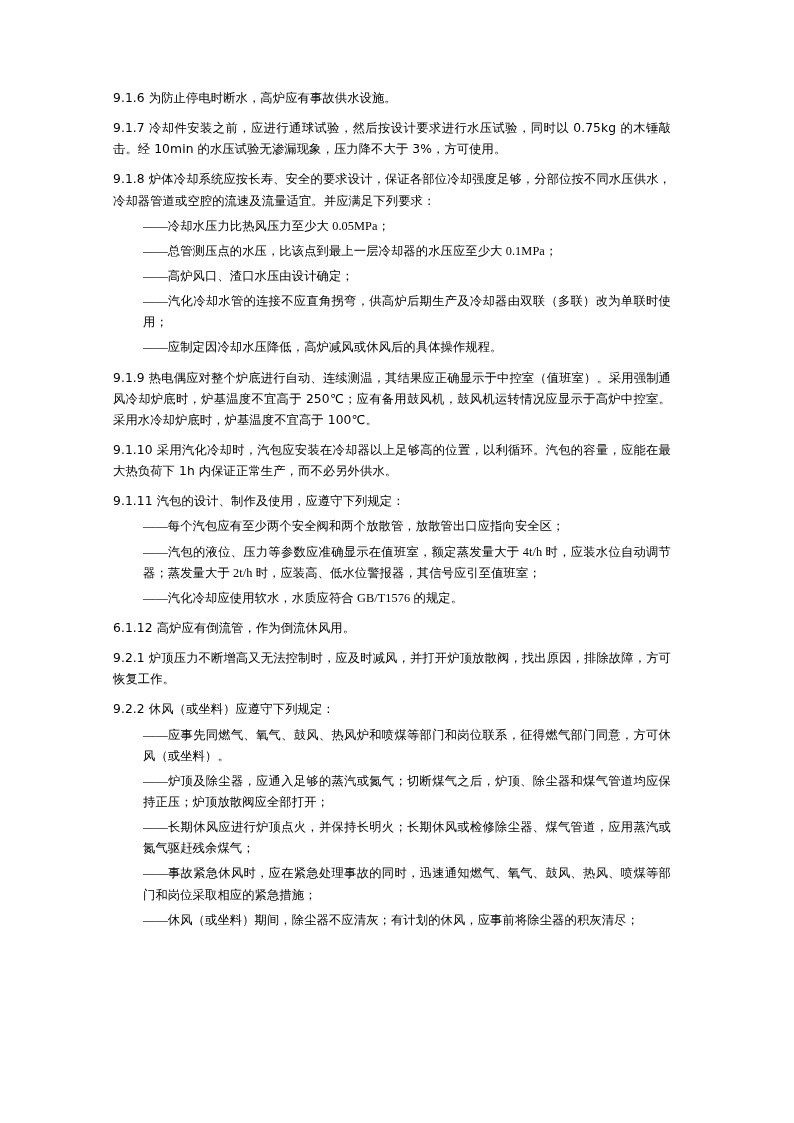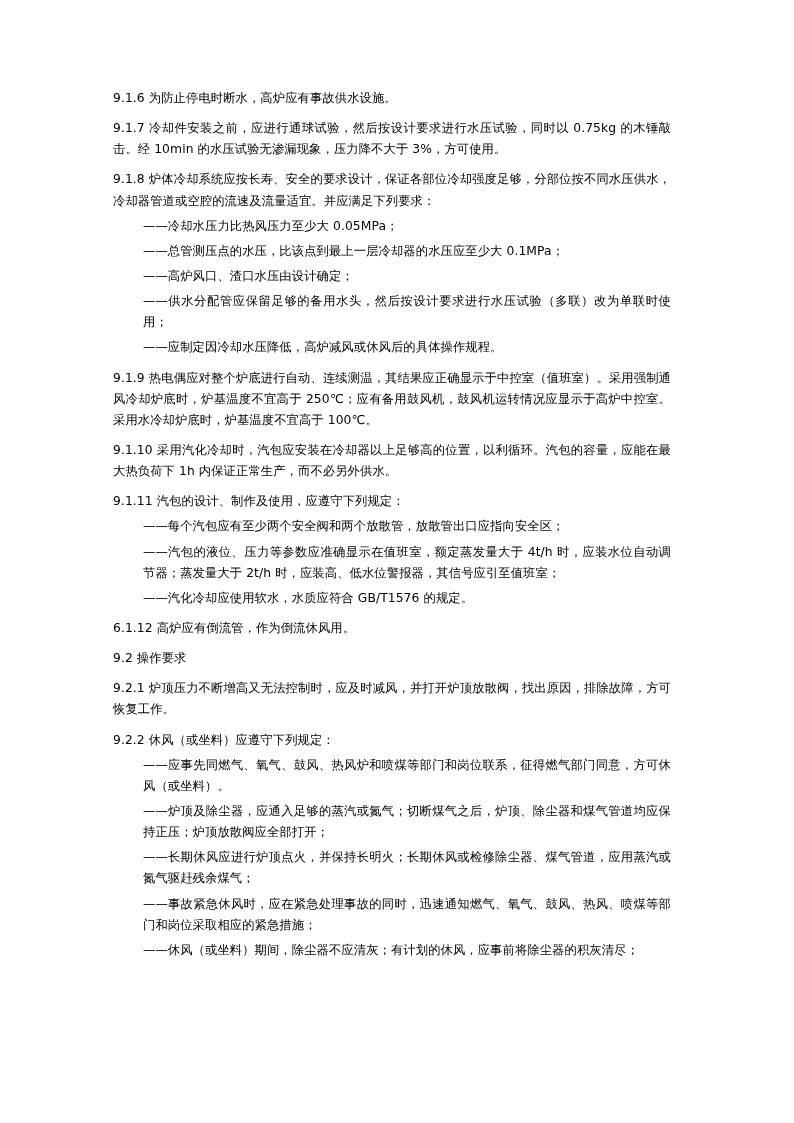--- a/index.html
+++ b/index.html
@@ -26,20 +26,21 @@
   .para {
     font-size: 12.3px;
     line-height: 1.72;
     text-align: justify;
     margin: 0 12px 9px 0;
     letter-spacing: 0.1px;
   }
   .para.sub {
     text-indent: 0;
     padding-left: 30px;
+    font-family: Liberation Serif, serif;
   }
   .para.tight {
     margin-bottom: 4px;
   }
   .para.group-start {
     margin-bottom: 4px;
   }
   .page-number {
     position: absolute;
     left: 96px;
@@ -52,30 +53,29 @@
 <body>
 
 <div class="page">
   <div class="content" id="body-container">
       <p class="para">9.1.6  为防止停电时断水，高炉应有事故供水设施。</p>
       <p class="para">9.1.7  冷却件安装之前，应进行通球试验，然后按设计要求进行水压试验，同时以 0.75kg 的木锤敲击。经 10min 的水压试验无渗漏现象，压力降不大于 3%，方可使用。</p>
       <p class="para group-start">9.1.8  炉体冷却系统应按长寿、安全的要求设计，保证各部位冷却强度足够，分部位按不同水压供水，冷却器管道或空腔的流速及流量适宜。并应满足下列要求：</p>
       <p class="para sub tight">——冷却水压力比热风压力至少大 0.05MPa；</p>
       <p class="para sub tight">——总管测压点的水压，比该点到最上一层冷却器的水压应至少大 0.1MPa；</p>
       <p class="para sub tight">——高炉风口、渣口水压由设计确定；</p>
-      <p class="para sub tight">——供水分配管应保留足够的备用水头，然后按设计要求进行水压试验（多联）改为单联时使用；</p>
+      <p class="para sub tight">——汽化冷却水管的连接不应直角拐弯，供高炉后期生产及冷却器由双联（多联）改为单联时使用；</p>
       <p class="para sub">——应制定因冷却水压降低，高炉减风或休风后的具体操作规程。</p>
       <p class="para">9.1.9  热电偶应对整个炉底进行自动、连续测温，其结果应正确显示于中控室（值班室）。采用强制通风冷却炉底时，炉基温度不宜高于 250℃；应有备用鼓风机，鼓风机运转情况应显示于高炉中控室。采用水冷却炉底时，炉基温度不宜高于 100℃。</p>
       <p class="para">9.1.10  采用汽化冷却时，汽包应安装在冷却器以上足够高的位置，以利循环。汽包的容量，应能在最大热负荷下 1h 内保证正常生产，而不必另外供水。</p>
       <p class="para group-start">9.1.11  汽包的设计、制作及使用，应遵守下列规定：</p>
       <p class="para sub tight">——每个汽包应有至少两个安全阀和两个放散管，放散管出口应指向安全区；</p>
       <p class="para sub tight">——汽包的液位、压力等参数应准确显示在值班室，额定蒸发量大于 4t/h 时，应装水位自动调节器；蒸发量大于 2t/h 时，应装高、低水位警报器，其信号应引至值班室；</p>
       <p class="para sub">——汽化冷却应使用软水，水质应符合 GB/T1576 的规定。</p>
       <p class="para">6.1.12  高炉应有倒流管，作为倒流休风用。</p>
-      <p class="para">9.2  操作要求</p>
       <p class="para">9.2.1  炉顶压力不断增高又无法控制时，应及时减风，并打开炉顶放散阀，找出原因，排除故障，方可恢复工作。</p>
       <p class="para group-start">9.2.2  休风（或坐料）应遵守下列规定：</p>
       <p class="para sub tight">——应事先同燃气、氧气、鼓风、热风炉和喷煤等部门和岗位联系，征得燃气部门同意，方可休风（或坐料）。</p>
       <p class="para sub tight">——炉顶及除尘器，应通入足够的蒸汽或氮气；切断煤气之后，炉顶、除尘器和煤气管道均应保持正压；炉顶放散阀应全部打开；</p>
       <p class="para sub tight">——长期休风应进行炉顶点火，并保持长明火；长期休风或检修除尘器、煤气管道，应用蒸汽或氮气驱赶残余煤气；</p>
       <p class="para sub tight">——事故紧急休风时，应在紧急处理事故的同时，迅速通知燃气、氧气、鼓风、热风、喷煤等部门和岗位采取相应的紧急措施；</p>
       <p class="para sub">——休风（或坐料）期间，除尘器不应清灰；有计划的休风，应事前将除尘器的积灰清尽；</p>
     </div>
   <div class="page-number">10</div>
 </div>

